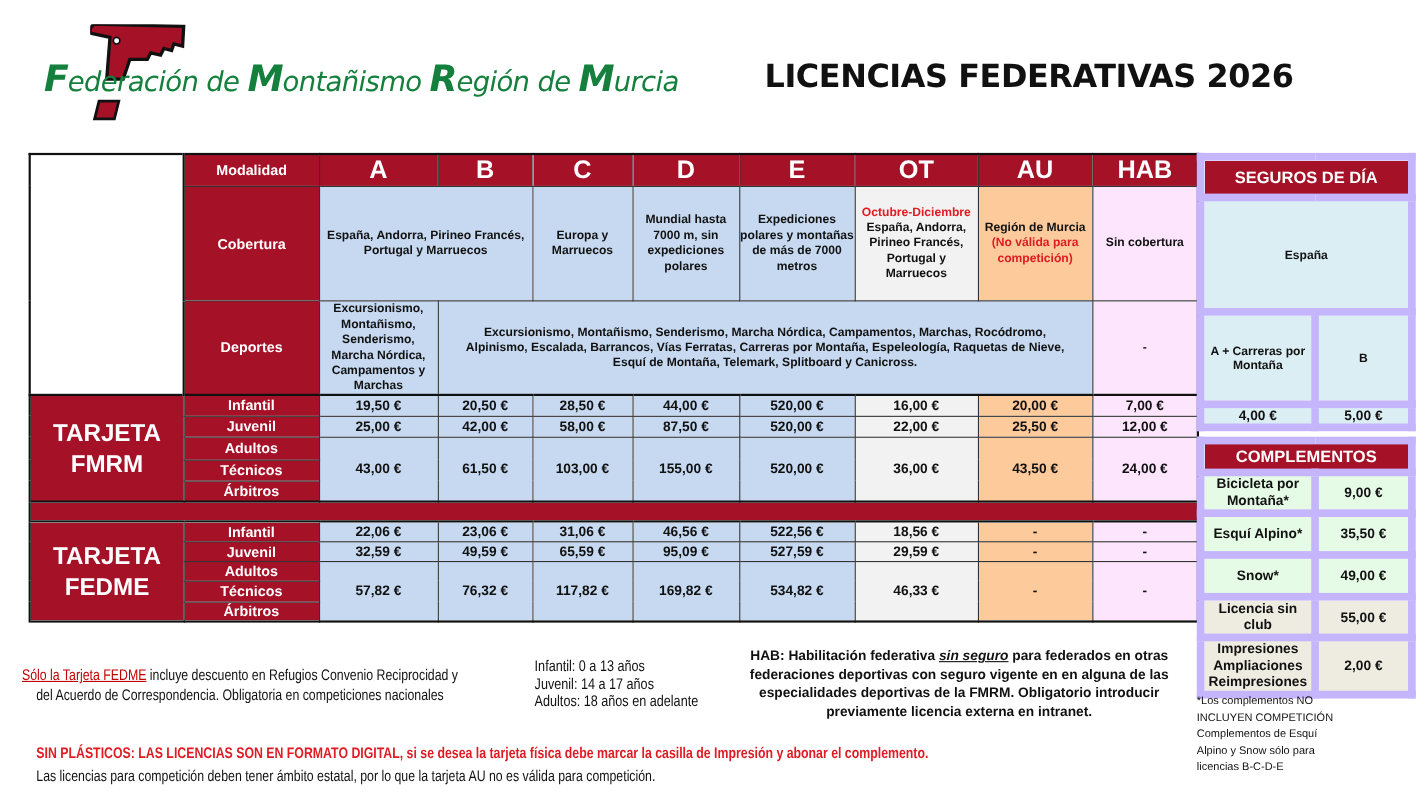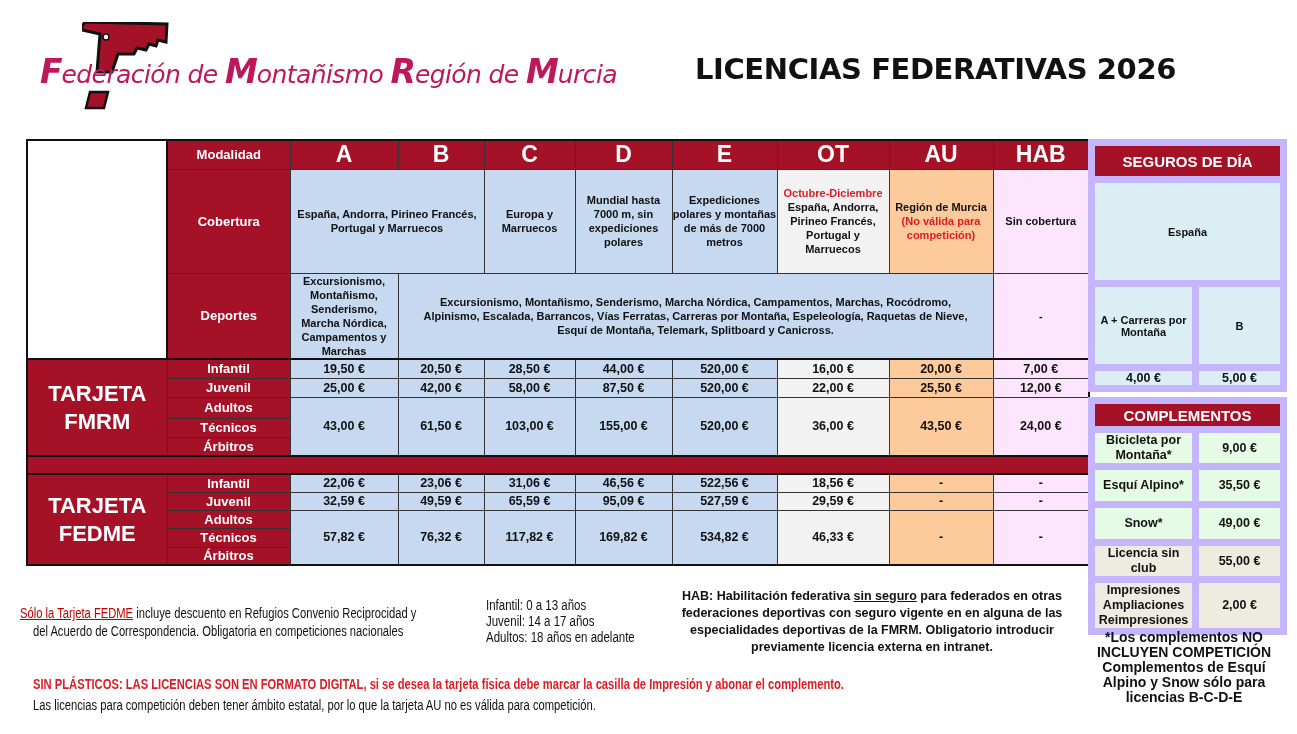--- a/index.html
+++ b/index.html
@@ -1,21 +1,21 @@
 <!DOCTYPE html>
 <html><head>
 <meta charset="utf-8">
 <style>
   html, body { margin:0; padding:0; background:#ffffff; }
   body { width:1297px; height:734px; position:relative; overflow:hidden; font-family:"Liberation Sans", sans-serif; color:#111; }
   .abs { position:absolute; }
 
   
   .logo-mark { left:82px; top:22px; width:90px; height:88px; }
-  .logo-text { left:40px; top:52px; font-family:"DejaVu Sans", sans-serif; font-style:italic; font-size:25px; color:#be185d; white-space:nowrap; letter-spacing:-0.6px; }
+  .logo-text { left:40px; top:52px; font-family:"DejaVu Sans", sans-serif; font-style:italic; font-size:25px; color:#15803d; white-space:nowrap; letter-spacing:-0.6px; }
   .logo-text .cap { font-size:33px; font-weight:bold; letter-spacing:-1px; }
 
   .page-title { left:695px; top:52px; font-family:"DejaVu Sans", sans-serif; font-weight:bold; font-size:29px; letter-spacing:-0.4px; white-space:nowrap; }
 
   
   table { border-collapse:collapse; table-layout:fixed;padding-left:44px; }
   td { border:1px solid #333; text-align:center; vertical-align:middle; font-weight:bold; padding:0; overflow:hidden; }
   .main-table { left:26px; top:139px; border:2px solid #111; }
   .main-table td.red { background:#a51127; color:#fff; }
   .hdr-letter { font-size:23px; }
@@ -37,29 +37,29 @@
   .side-table { border:2px solid #111; }
   .side-table td { border:7px solid #c4b5fd; }
   .seguros { left:1088px; top:139px; width:192px; }
   .seguros td.head { background:#a51127; color:#fff; font-size:15px; height:30px; }
   .seguros td.lb { background:#dbeef4; font-size:11px; }
   .complementos { left:1088px; top:397px; width:192px; }
   .complementos td.head { background:#a51127; color:#ffffff; font-size:15px; height:22px; }
   .complementos td.g { background:#e6fbe6; font-size:12.5px; line-height:15px; }
   .complementos td.b { background:#eeece1; font-size:12.5px; line-height:15px; }
 
-  .comp-note { left:1088px; top:630px; width:192px; text-align:center; font-size:14px; font-weight:bold; line-height:15px; }
+  .comp-note { left:1088px; top:630px; width:192px; text-align:left; font-size:10px; font-weight:normal; line-height:15px; }
 
   
   .fn { font-family:"Liberation Sans Narrow","Liberation Sans", sans-serif; white-space:nowrap; transform-origin:left top; }
   .fn-fedme { left:20px; top:604px; font-size:14px; line-height:18px; text-align:center; transform:scaleX(0.80); }
   .fn-fedme .u { color:#c00000; text-decoration:underline; }
   .fn-ages { left:486px; top:597px; font-size:14px; line-height:16px; transform:scaleX(0.82); }
   .fn-hab { left:668px; top:588px; width:408px; font-size:12.5px; line-height:17px; text-align:center; font-weight:bold; }
-  .fn-hab .u { text-decoration:underline; }
+  .fn-hab .u { text-decoration:underline;font-style:italic; }
   .fn-plast { left:33px; top:676px; font-size:14px; color:#e01b24; font-weight:bold; transform:scaleX(0.80); }
   .fn-comp { left:33px; top:697px; font-size:14px; transform:scaleX(0.80); }
 </style>
 </head>
 <body>
 
 <svg class="abs logo-mark" viewBox="0 0 90 88">
   <polygon points="0,4 3,0 85,2 84,20 76,18 74,24 67,22 64,28 55,26 52,32 36,32 30,50 15,50 18,12 0,8" fill="#a51127" stroke="#111" stroke-width="3"></polygon>
   <circle cx="24" cy="15" r="3" fill="#fff" stroke="#111" stroke-width="1.5"></circle>
   <polygon points="8,70 26,70 22,86 4,86" fill="#a51127" stroke="#111" stroke-width="2.5"></polygon>

